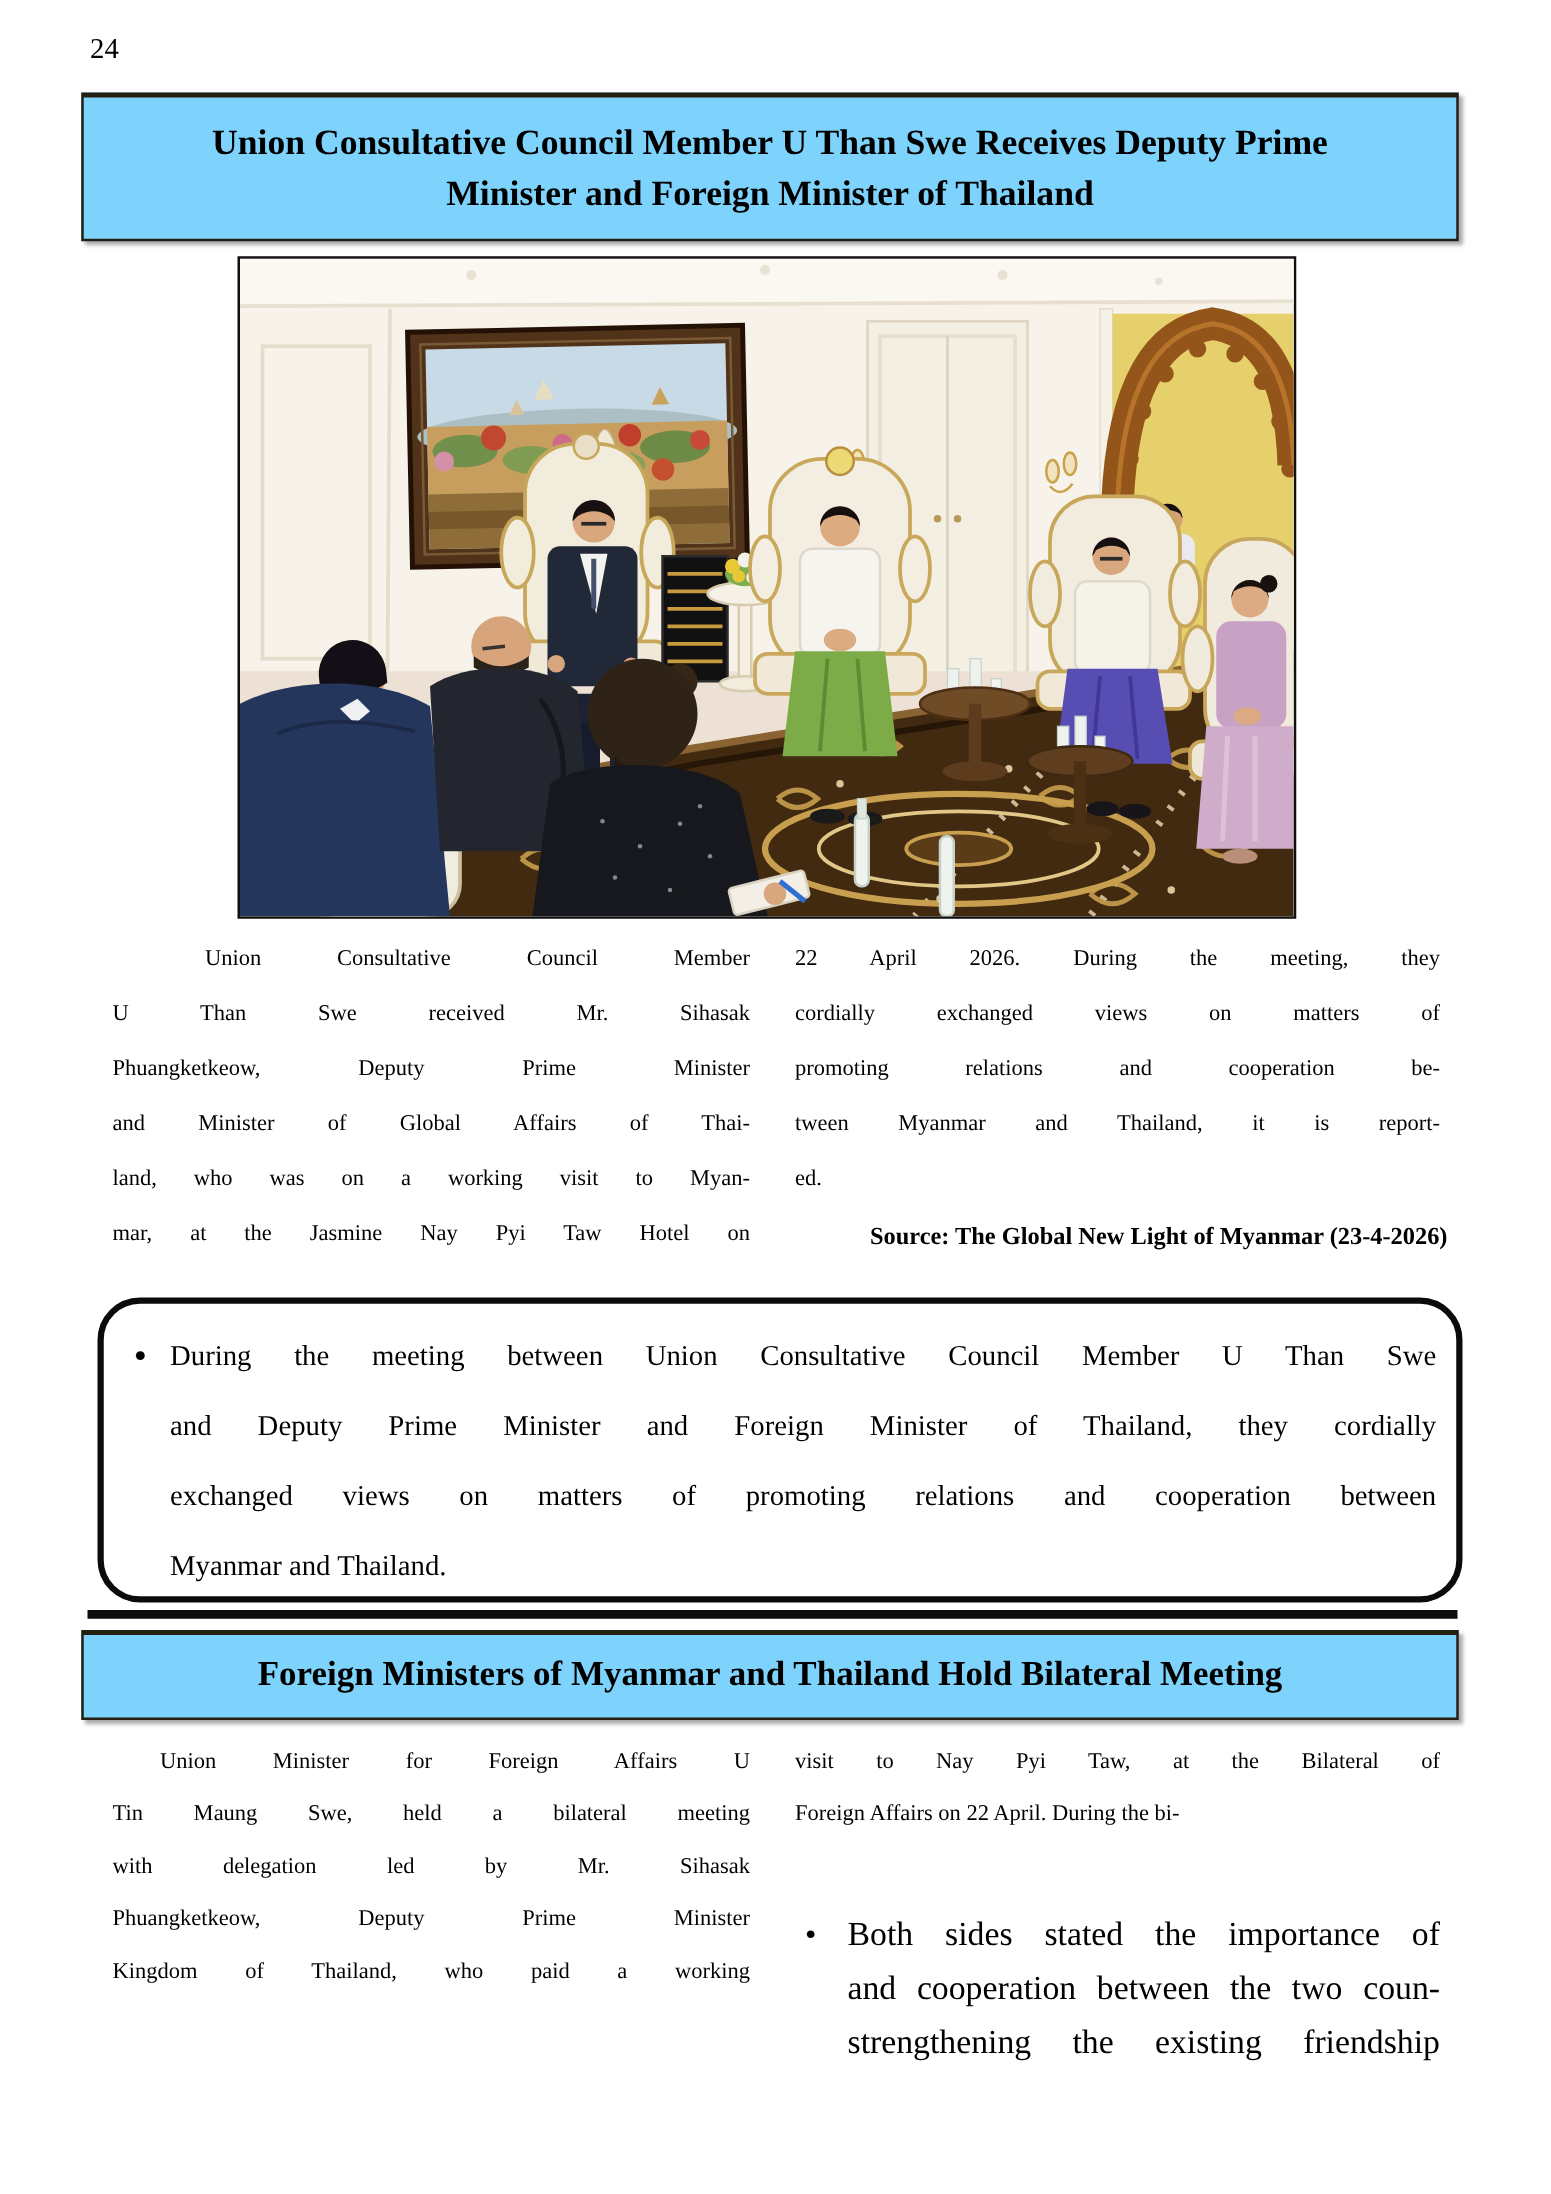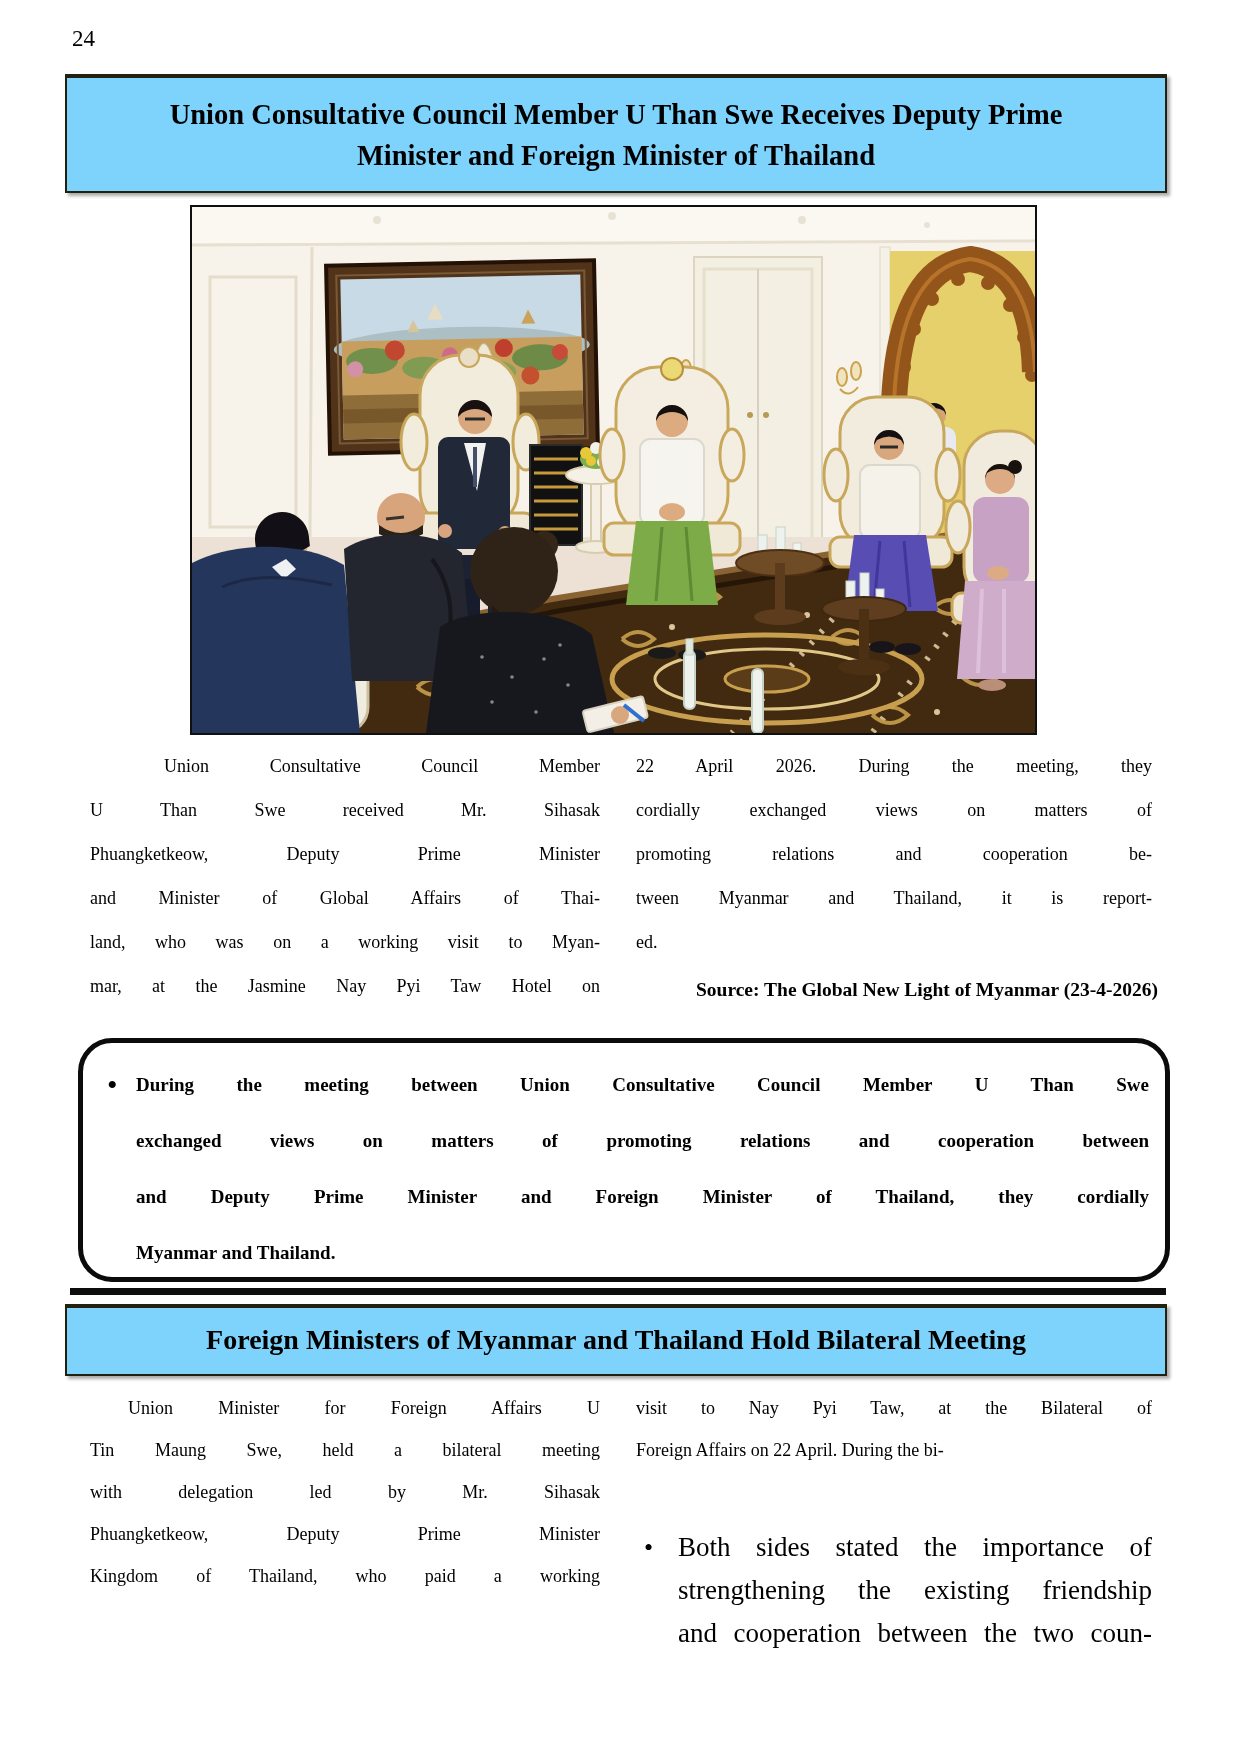--- a/index.html
+++ b/index.html
@@ -30,21 +30,21 @@
   .short-last .jline:last-child{text-align-last:left}
   .indent-lg .jline:first-child{text-indent:74px}
   .indent-sm .jline:first-child{text-indent:38px}
   .source{position:absolute;top:979px;right:83px;font-size:19.5px;font-weight:700}
   .hbox{
     position:absolute;left:78px;top:1038px;width:1082px;height:234px;
     border:5px solid #0b0b0b;border-radius:34px;background:#fff;
   }
   .hbox .marker{position:absolute;left:24px;top:14px;font-size:30px;line-height:56px}
   .hbox-lines{position:absolute;left:53px;top:14px;right:16px}
-  .hbox-lines .jline{height:56px;line-height:56px;font-weight:700;font-size:19px;text-align:justify;text-align-last:justify;overflow:hidden}
+  .hbox-lines .jline{height:56px;line-height:56px;font-weight:400;font-size:23px;text-align:justify;text-align-last:justify;overflow:hidden}
   .divider{position:absolute;left:70px;top:1288px;width:1096px;height:7px;background:#0d0d0d}
   .bullet-item{position:absolute;left:636px;top:1526px;width:516px;font-size:27px}
   .bullet-item .marker2{position:absolute;left:8px;top:0;font-size:26px;line-height:43px}
   .bullet-item .blines{margin-left:42px}
   .bullet-item .jline{height:43px;line-height:43px}
 </style>
 </head>
 <body>
 
 <div class="page-number">24</div>
@@ -347,22 +347,22 @@
     <div class="jline">tween Myanmar and Thailand, it is report-</div>
     <div class="jline">ed.</div>
   </div>
 
 <div class="source">Source: The Global New Light of Myanmar (23-4-2026)</div>
 
 <section class="hbox">
   <span class="marker">•</span>
   <div class="hbox-lines short-last">
       <div class="jline">During the meeting between Union Consultative Council Member U Than Swe</div>
+      <div class="jline">and Deputy Prime Minister and Foreign Minister of Thailand, they cordially</div>
       <div class="jline">exchanged views on matters of promoting relations and cooperation between</div>
-      <div class="jline">and Deputy Prime Minister and Foreign Minister of Thailand, they cordially</div>
       <div class="jline">Myanmar and Thailand.</div>
     </div>
 </section>
 
 <div class="divider"></div>
 
 <section class="banner banner2">
   <div class="banner-line">Foreign Ministers of Myanmar and Thailand Hold Bilateral Meeting</div>
 </section>
 
@@ -376,16 +376,16 @@
 
 <div class="col art2 short-last" style="left:636px;top:1387px;width:516px">
     <div class="jline">visit to Nay Pyi Taw, at the Bilateral of</div>
     <div class="jline">Foreign Affairs on 22 April. During the bi-</div>
   </div>
 
 <div class="bullet-item art2">
   <span class="marker2">•</span>
   <div class="blines all-just">
       <div class="jline">Both sides stated the importance of</div>
+      <div class="jline">and cooperation between the two coun-</div>
       <div class="jline">strengthening the existing friendship</div>
-      <div class="jline">and cooperation between the two coun-</div>
     </div>
 </div>
 
 </body></html>

